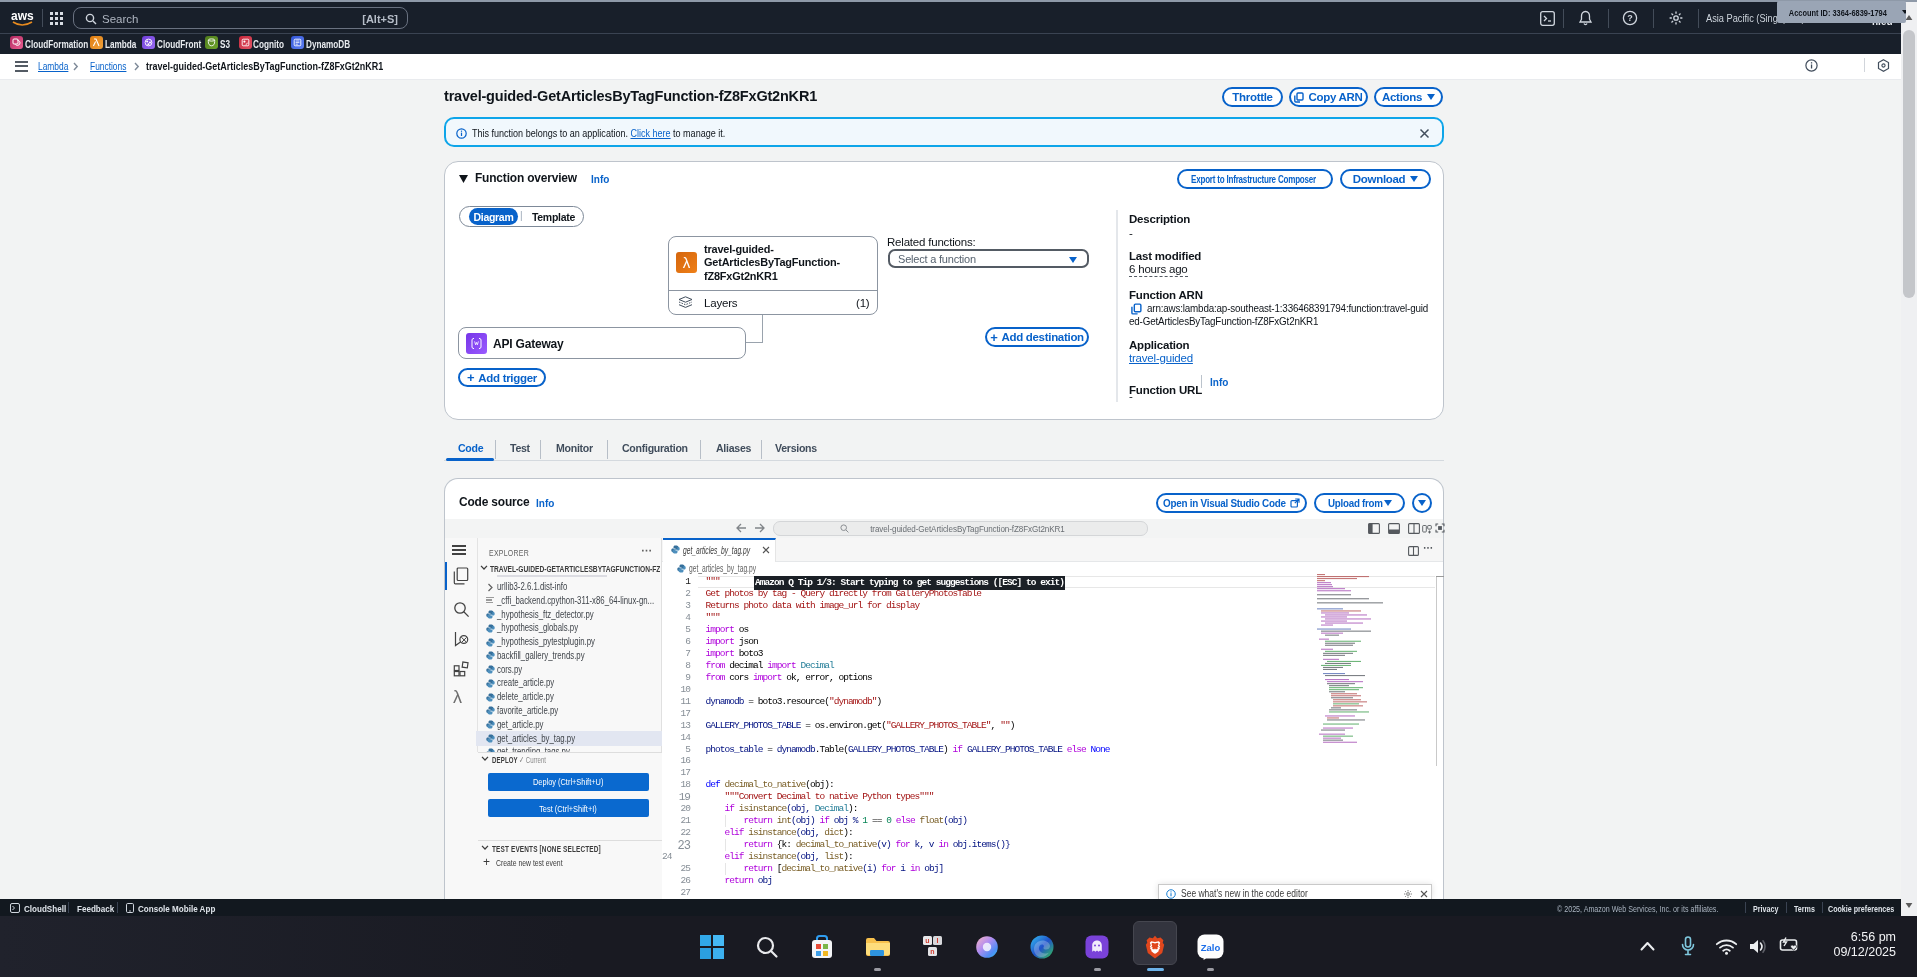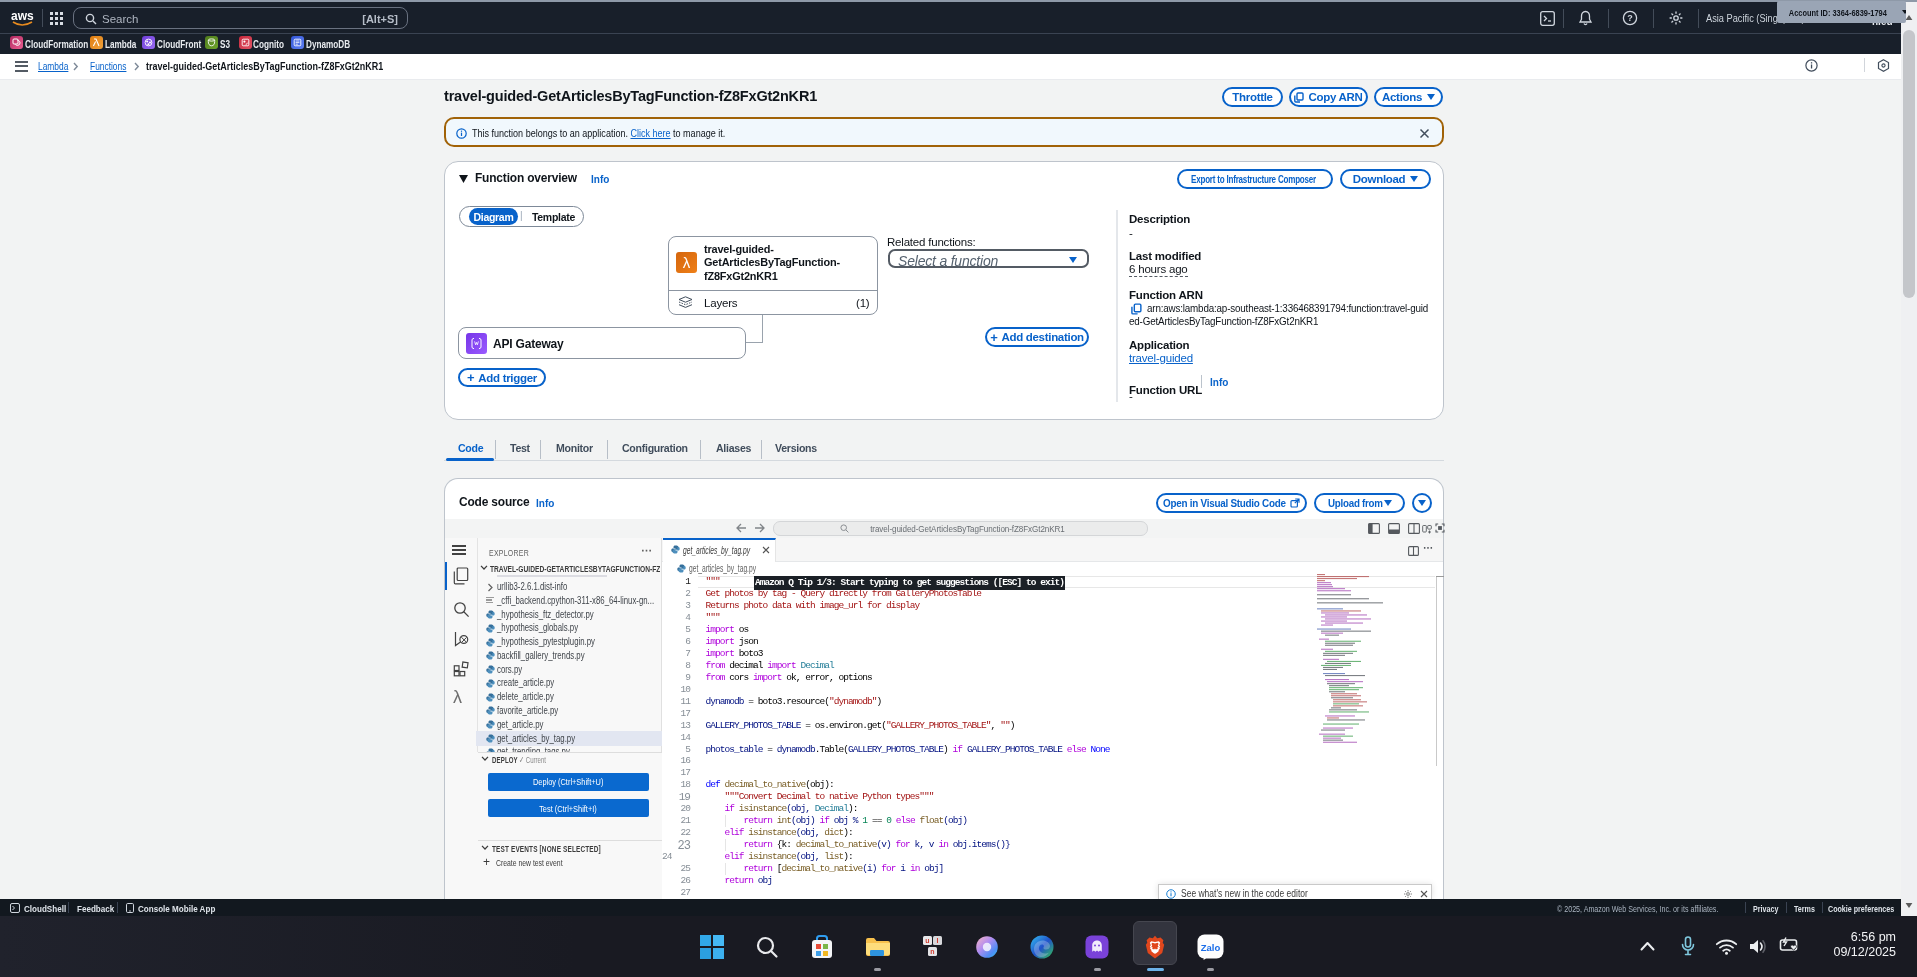--- a/index.html
+++ b/index.html
@@ -149,21 +149,21 @@
 <div class="abs" style="left:444px;top:88px;font-size:14.5px;font-weight:bold;color:#0f141a;letter-spacing:-0.2px;white-space:nowrap">travel-guided-GetArticlesByTagFunction-fZ8FxGt2nKR1</div>
 <div class="pill" style="left:1222px;top:87px;width:61px;height:20px">Throttle</div>
 <div class="pill" style="left:1289px;top:87px;width:79px;height:20px">
  <svg width="10" height="11" viewBox="0 0 10 11" style="margin-right:4px">
       <rect x="3" y="1" width="6" height="7" rx="1" stroke="#0862ca" stroke-width="1.4" fill="none"></rect>
       <path d="M6 10H1.7A0.9 0.9 0 0 1 0.8 9.1V3.4" stroke="#0862ca" stroke-width="1.4" fill="none"></path>
     </svg>
  Copy ARN</div>
 <div class="pill" style="left:1374px;top:87px;width:69px;height:20px">Actions&nbsp;<span class="caret-d" style="margin-left:2px"></span></div>
 
-<div class="abs" style="left:444px;top:117px;width:1000px;height:30px;background:#f1f8fd;border:2px solid #a16207;border-radius:10px">
+<div class="abs" style="left:444px;top:117px;width:1000px;height:30px;background:#f1f8fd;border:2px solid #0ea5e9;border-radius:10px">
  <svg class="abs" style="left:10px;top:9px" width="11" height="11" viewBox="0 0 11 11">
       <circle cx="5.5" cy="5.5" r="4.7" stroke="#0862ca" stroke-width="1.2" fill="none"></circle>
       <rect x="4.9" y="4.6" width="1.2" height="3.4" fill="#0862ca"></rect>
       <rect x="4.9" y="2.6" width="1.2" height="1.2" fill="#0862ca"></rect>
     </svg>
  <div class="abs" style="left:26px;top:8px;font-size:11px;color:#0f141a;transform:scaleX(0.82);transform-origin:0 0;white-space:nowrap">This function belongs to an application. <span style="color:#0862ca;text-decoration:underline">Click here</span> to manage it.</div>
  <svg class="abs" style="right:12px;top:9px" width="11" height="11" viewBox="0 0 11 11">
       <path d="M1.5 1.5l8 8M9.5 1.5l-8 8" stroke="#414d5c" stroke-width="1.5"></path>
     </svg>
 </div>
@@ -205,21 +205,21 @@
  <svg width="13" height="13" viewBox="0 0 13 13">
       <path d="M4 1.2L2 2.4v8.2l2 1.2M9 1.2l2 1.2v8.2l-2 1.2" stroke="#fff" stroke-width="1" fill="none"></path>
       <path d="M4.6 4.4l1 3.4 0.9-2.4 0.9 2.4 1-3.4" stroke="#fff" stroke-width="0.8" fill="none"></path>
     </svg>
 </div>
 <div class="abs" style="left:493px;top:337px;font-size:12px;font-weight:bold;color:#0f141a;letter-spacing:-0.2px">API Gateway</div>
 <div class="pill" style="left:458px;top:368px;width:88px;height:19px"><span style="font-size:13px;margin-right:4px;font-weight:bold">+</span>Add trigger</div>
 
 <div class="abs val" style="left:887px;top:236px">Related functions:</div>
 <div class="abs" style="left:888px;top:249px;width:201px;height:19px;border:2px solid #545b64;border-radius:7px;background:#fff">
- <div class="abs" style="left:8px;top:2px;font-size:14px;font-style:italic;color:#56626f;letter-spacing:-0.2px">Select a function</div>
+ <div class="abs" style="left:8px;top:2px;font-size:11px;color:#56626f;letter-spacing:-0.2px">Select a function</div>
  <span class="caret-d" style="position:absolute;right:10px;top:5.5px"></span>
 </div>
 <div class="pill" style="left:985px;top:327px;width:104px;height:20px"><span style="font-size:13px;margin-right:4px;font-weight:bold">+</span>Add destination</div>
 
 <div class="abs" style="left:1116px;top:210px;width:2px;height:192px;background:#e4e7eb"></div>
 <div class="abs lbl" style="left:1129px;top:213px">Description</div>
 <div class="abs val" style="left:1129px;top:227px">-</div>
 <div class="abs lbl" style="left:1129px;top:250px">Last modified</div>
 <div class="abs val" style="left:1129px;top:263px;border-bottom:1.5px dashed #545b64;padding-bottom:1px">6 hours ago</div>
 <div class="abs lbl" style="left:1129px;top:289px">Function ARN</div>

